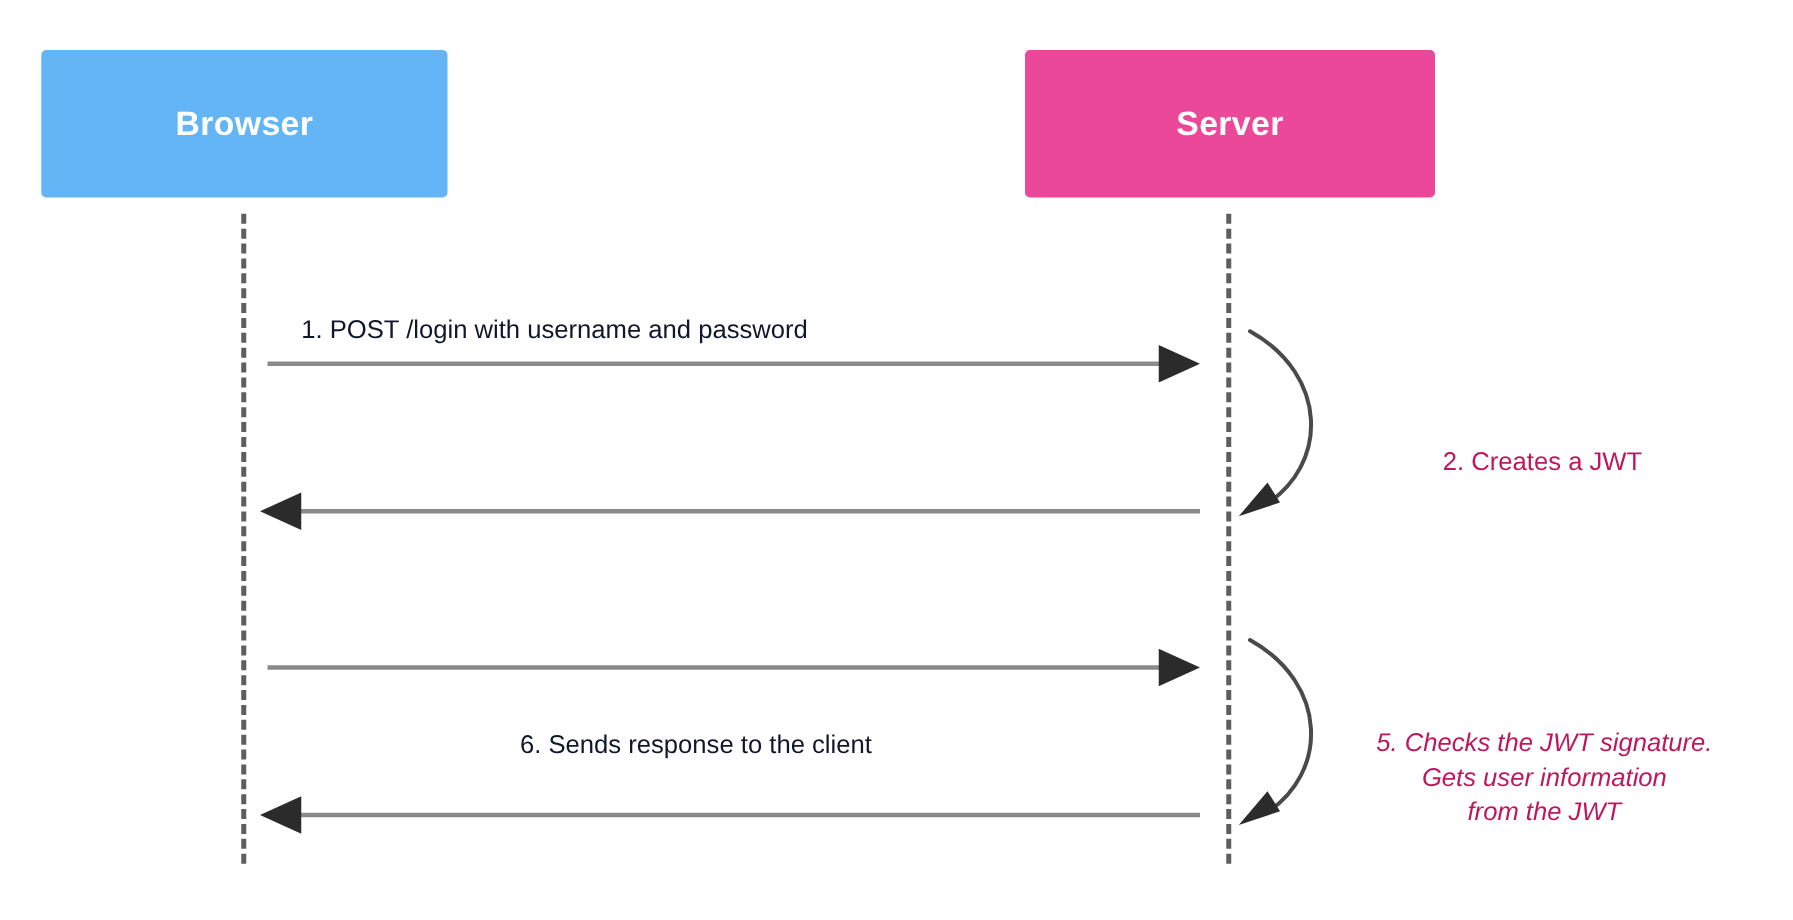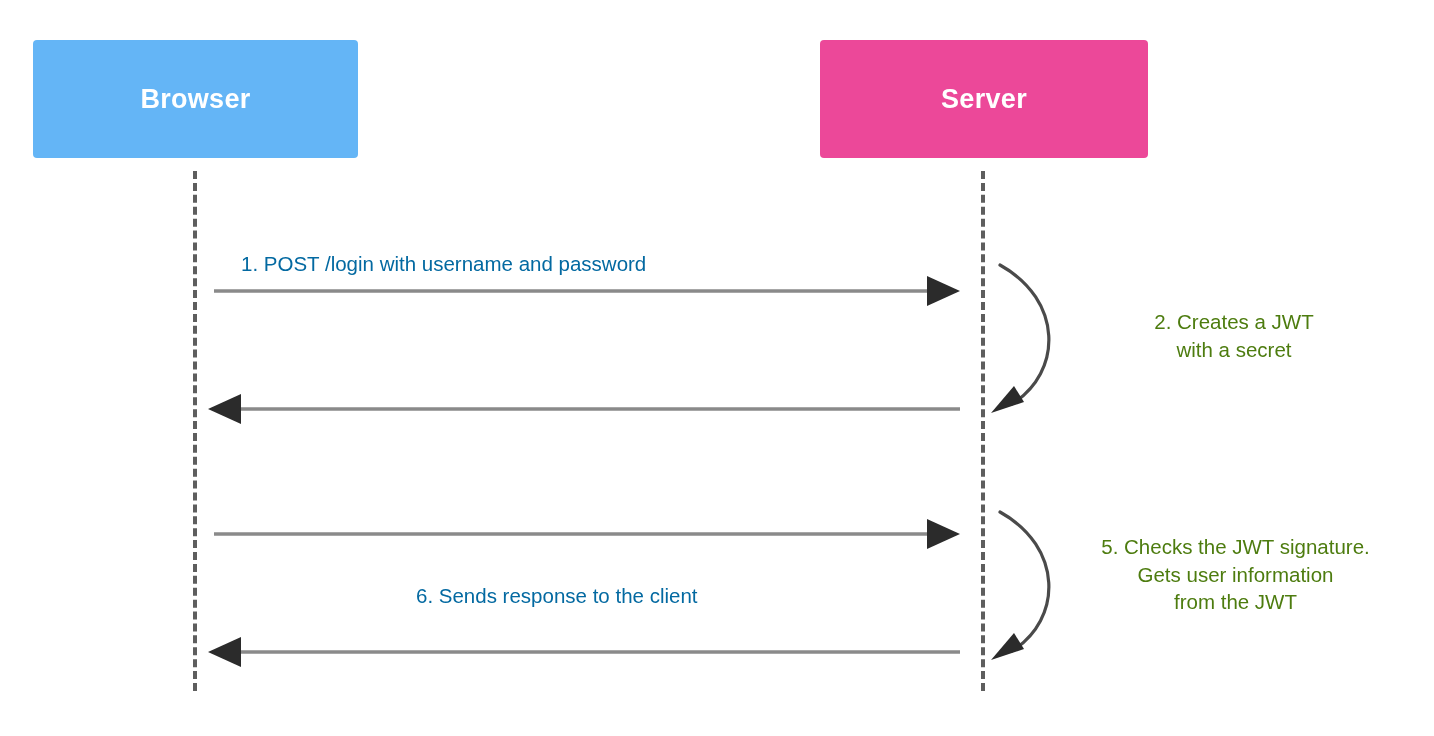--- a/index.html
+++ b/index.html
@@ -68,41 +68,42 @@
     top: 0;
     width: 1434px;
     height: 736px;
     pointer-events: none;
   }
 
   
   .msg-label {
     position: absolute;
     font-size: 20.5px;
-    color: #0369a1;
+    color: #0f172a;
     white-space: nowrap;
     line-height: 1.32;
     font-family: "Liberation Sans", sans-serif;
   }
   .note-label {
     position: absolute;
     font-size: 20.5px;
-    color: #4d7c0f;
+    color: #be185d;
     text-align: center;
     line-height: 1.35;
     font-family: "Liberation Sans", sans-serif;
+    margin-top: 48px;
   }
 
   #label-msg-1 { left: 241px; top: 250px; }
   #label-msg-3 { left: 336px; top: 370px; }
   #label-msg-4 { left: 223px; top: 490px; }
   #label-msg-6 { left: 416px; top: 582px; }
 
   #label-note-2 { left: 1094px; top: 308px; width: 280px; }
-  #label-note-5 { left: 1068px; top: 533px; width: 335px; }
+  #label-note-5 { left: 1068px; top: 533px; width: 335px; font-style: italic; }
 </style>
 </head>
 <body>
 
 <div id="diagram-root">
 
   <div class="participant-box" id="participant-browser">
     <span class="participant-label">Browser</span>
   </div>
 
@@ -147,21 +148,20 @@
   </svg>
 
   <div class="msg-label" id="label-msg-1">1. POST /login with username and password</div>
 
 
 
   <div class="msg-label" id="label-msg-6">6. Sends response to the client</div>
 
   <div class="note-label" id="label-note-2">
     <div>2. Creates a JWT</div>
-    <div>with a secret</div>
   </div>
 
   <div class="note-label" id="label-note-5">
     <div>5. Checks the JWT signature.</div>
     <div>Gets user information</div>
     <div>from the JWT</div>
   </div>
 
 </div>
 

